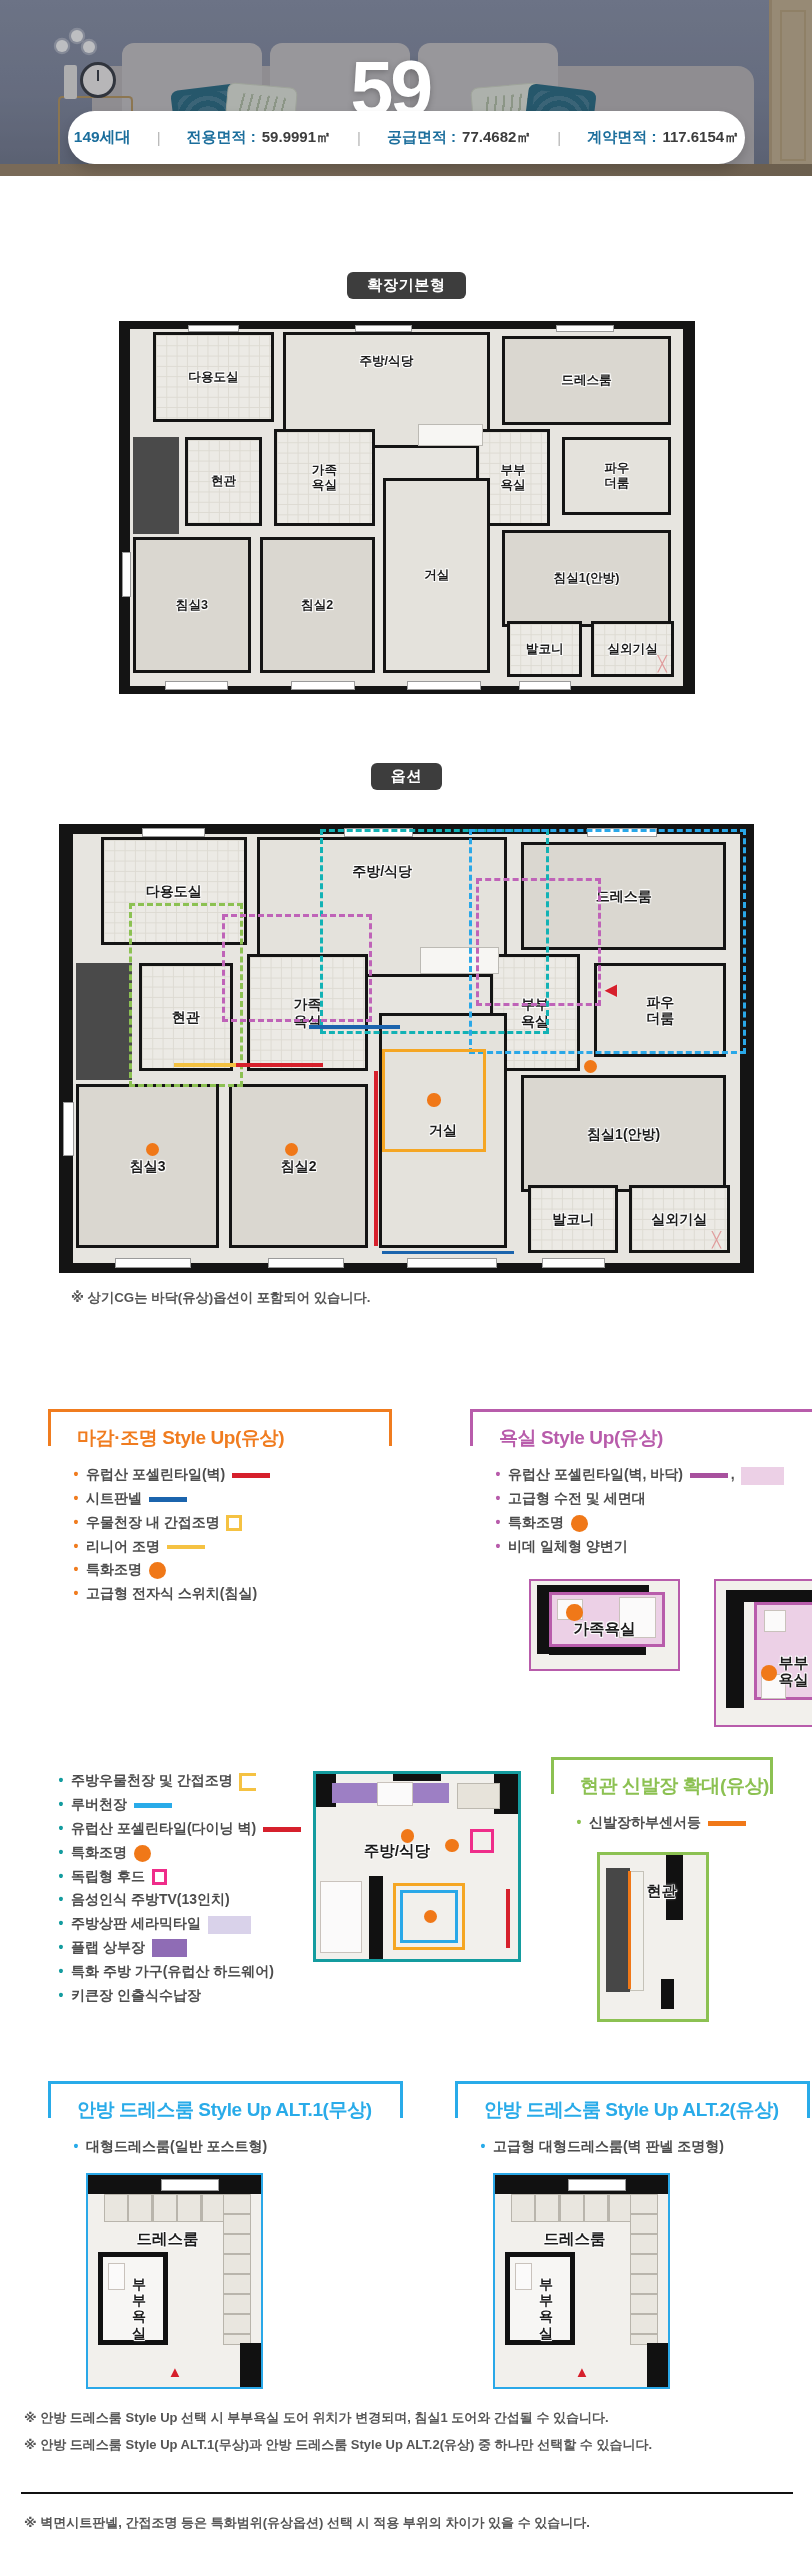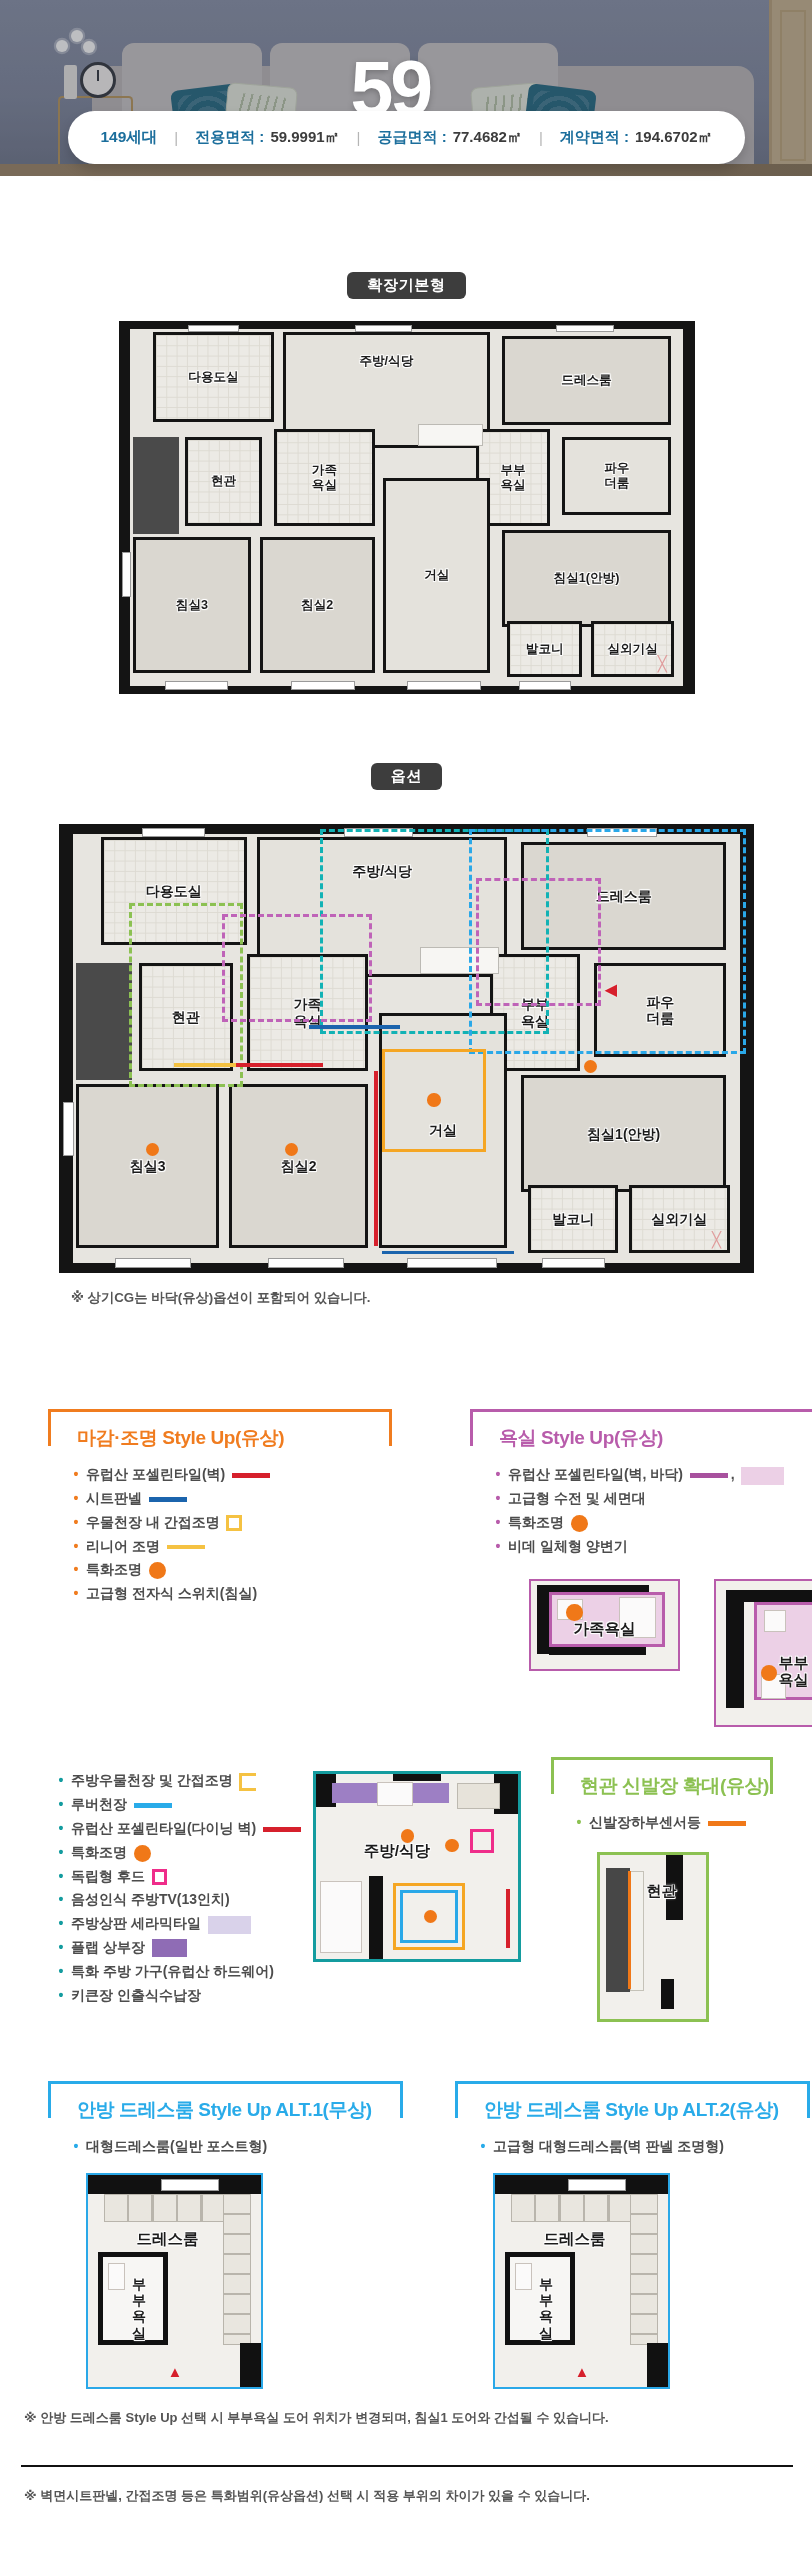--- a/index.html
+++ b/index.html
@@ -23,21 +23,21 @@
   .clock{position:absolute;left:80px;bottom:78px;width:30px;height:30px;border-radius:50%;background:#f4f2ef;border:3px solid #3c3f46;}
   .clock::after{content:"";position:absolute;left:47%;top:18%;width:1.5px;height:10.3px;background:#3c3f46;}
   .vase{position:absolute;left:64px;bottom:77px;width:13.3px;height:34px;background:#e8e6e2;border-radius:2.2px;}
   .flower{position:absolute;width:12px;height:12px;border-radius:50%;background:#fdfdfb;box-shadow:0 0 0 2.2px #ffffff55;}
   .f1{left:56px;bottom:124px}.f2{left:71px;bottom:134px}.f3{left:83px;bottom:123px}
   .hero .shade{position:absolute;inset:0;background:rgba(18,23,38,.27);}
   .hero-title{position:absolute;inset:0;display:flex;align-items:center;justify-content:center;color:#fff;}
   .hero-title .num{font-size:77px;font-weight:bold;letter-spacing:-3px;line-height:1;text-shadow:0 1.5px 6px rgba(0,0,0,.25);}
   .hero-title .unit{font-size:31px;font-weight:bold;align-self:flex-end;margin:0 0 7.4px 1.5px;text-shadow:0 1.5px 6px rgba(0,0,0,.25);}
   
-  .summary{position:relative;z-index:5;width:677px;height:53px;margin:-65px auto 16px;background:#fff;border-radius:30px;box-shadow:0 6px 12px rgba(0,0,0,.16);display:flex;align-items:center;justify-content:center;gap:17px;}
+  .summary{position:relative;z-index:5;width:677px;height:53px;margin:-65px auto 16px;background:#fff;border-radius:30px;box-shadow:0 6px 12px rgba(0,0,0,.16);display:flex;align-items:center;justify-content:center;gap:26px;}
   .summary .hh{color:#1b6e9c;font-size:15.5px;font-weight:bold;}
   .summary .lab{color:#1b6e9c;font-size:15px;font-weight:bold;}
   .summary .val{color:#3c3c3c;font-size:15px;font-weight:bold;}
   .summary .div{color:#b5b5b5;font-size:15px;font-weight:300;}
   .sum-item{display:flex;gap:6px;align-items:flex-end;}
   
   .badge{display:block;width:max-content;margin:0 auto;background:#3d3d3d;color:#fff;font-size:15px;font-weight:bold;padding:4px 20px;border-radius:6px;letter-spacing:0.7px;}
   .badge1{margin-top:108px;}
   .badge2{margin-top:69px;}
   
@@ -150,21 +150,21 @@
     <span class="val">59.9991㎡</span>
   </span>
   <span class="div">|</span>
   <span class="sum-item">
     <span class="lab">공급면적 :</span>
     <span class="val">77.4682㎡</span>
   </span>
   <span class="div">|</span>
   <span class="sum-item">
     <span class="lab">계약면적 :</span>
-    <span class="val">194.6702㎡</span>
+    <span class="val">117.6154㎡</span>
   </span>
 </div>
 
 <span class="badge badge1">확장기본형</span>
 
 <div class="plan plan1">
   <div class="hallbase"></div>
   <div class="blk" style="left:2.5%;top:31%;width:8%;height:26%;"></div>
   <div class="blk" style="left:6.5%;top:5%;width:6%;height:7%;background:#3f3f3f;"></div>
   <div class="room tile" style="left:6%;top:3%;width:21%;height:24%;">
@@ -449,20 +449,21 @@
         <span class="rlabel" style="position:absolute;left:60%;top:62%;transform:translate(-50%,-50%);font-size:14px;">부부
 욕실</span>
       </div>
       <span class="tri" style="left:46%;bottom:4%;font-size:15px;">▲</span>
     </div>
   </div>
 </div>
 
 <div class="dress-notes">
   <p>※ 안방 드레스룸 Style Up 선택 시 부부욕실 도어 위치가 변경되며, 침실1 도어와 간섭될 수 있습니다.</p>
+  <p>※ 안방 드레스룸 Style Up ALT.1(무상)과 안방 드레스룸 Style Up ALT.2(유상) 중 하나만 선택할 수 있습니다.</p>
 </div>
 
 <div class="divider"></div>
 
 <div class="footer-notes">
   <p>※ 벽면시트판넬, 간접조명 등은 특화범위(유상옵션) 선택 시 적용 부위의 차이가 있을 수 있습니다.</p>
 
 </div>
 
 

